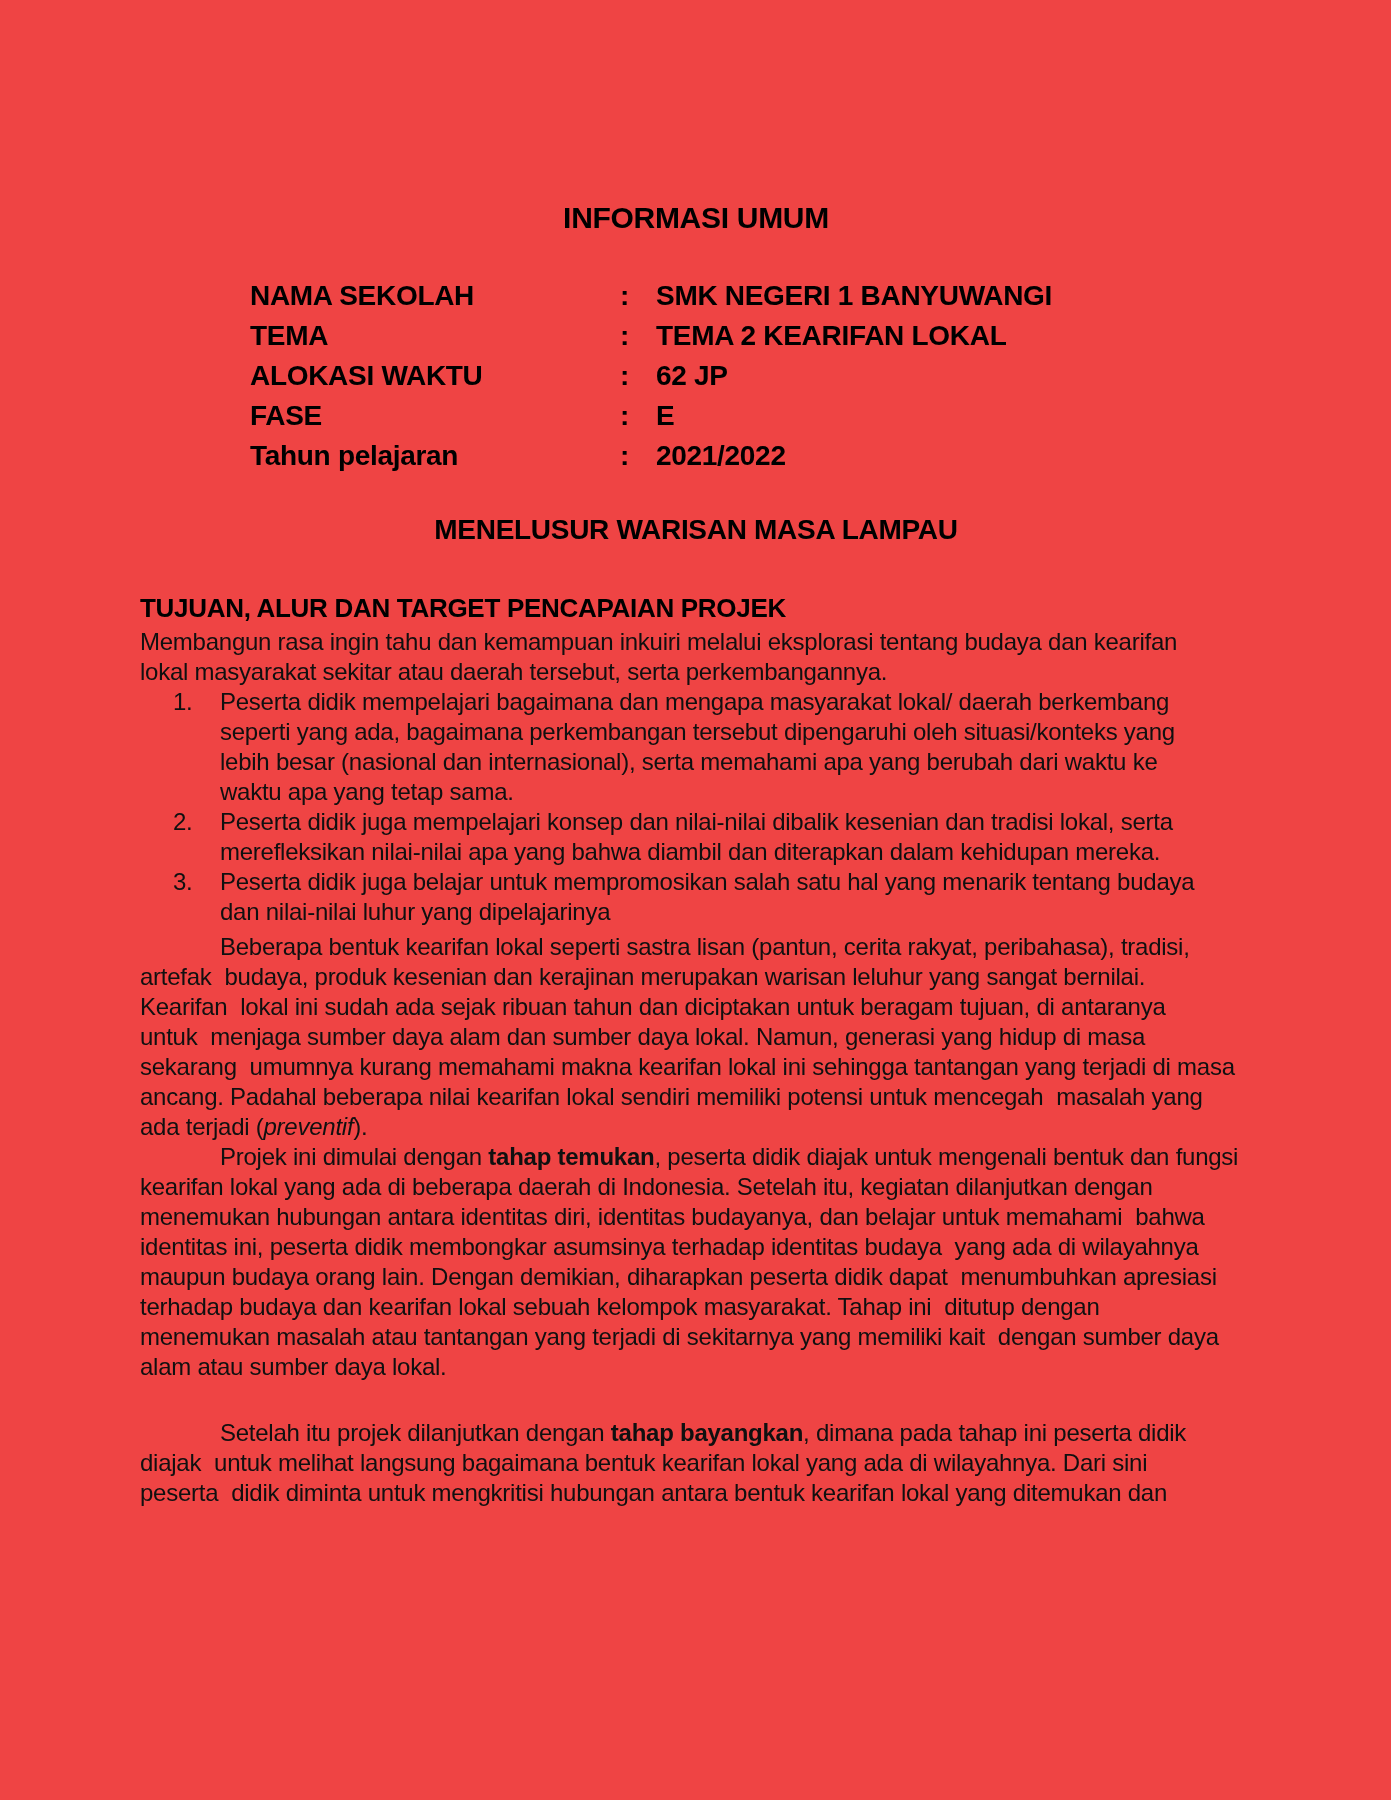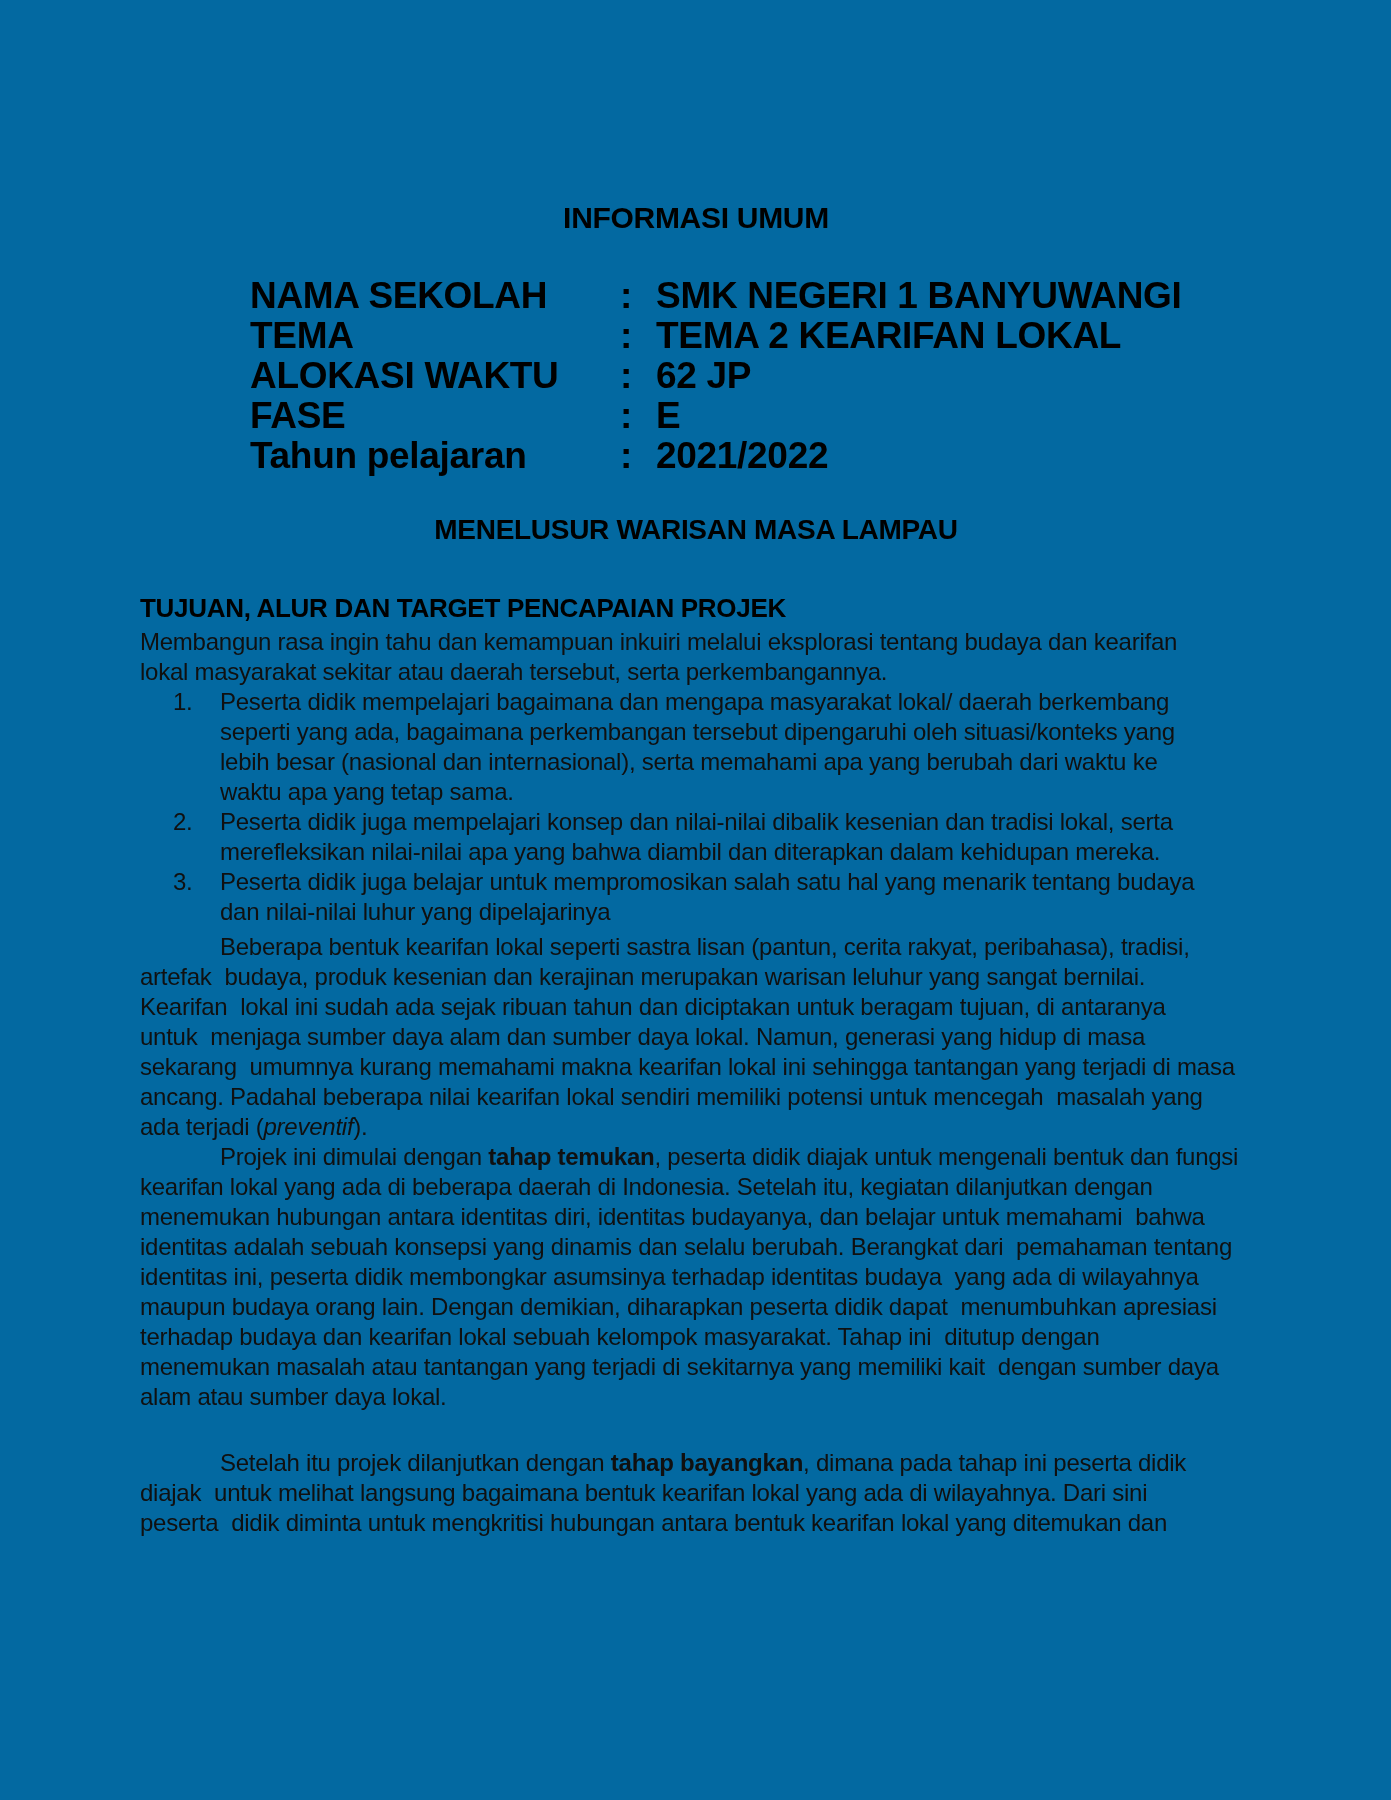--- a/index.html
+++ b/index.html
@@ -23,21 +23,21 @@
     text-align:center;
     font-size:30px;
     font-weight:bold;
     line-height:36px;
     letter-spacing:-0.3px;
     color:#000;
   }
   .info-table {
     margin-top:40px;
     padding-left:110px;
-    font-size:37px;
+    font-size:28px;
     font-weight:bold;
     color:#000;
     letter-spacing:-0.3px;
   }
   .info-row {
     display:grid;
     grid-template-columns:370px 36px auto;
     line-height:40px;
   }
   .subtitle {
@@ -68,21 +68,21 @@
   .list-item { position:relative; margin-left:80px; }
   .list-num { position:absolute; left:-47px; top:0; line-height:30px; }
   .para-a { margin-top:5px; }
   .para-b { }
   .para-c { margin-top:36px; }
   .indent-first .line:first-child { padding-left:80px; }
 </style>
 </head>
 <body>
 
-<div class="page" style="background: #0369a1; color: rgb(16, 16, 16);">
+<div class="page" style="background: #ef4444; color: rgb(16, 16, 16);">
   <div class="content">
 
     <div class="doc-title">INFORMASI UMUM</div>
 
     <div class="info-table">
       <div class="info-row">
         <span>NAMA SEKOLAH</span>
         <span>:</span>
         <span>SMK NEGERI 1 BANYUWANGI</span>
       </div>
@@ -150,21 +150,20 @@
         <div class="line"><span>untuk  menjaga sumber daya alam dan sumber daya lokal. Namun, generasi yang hidup di masa</span></div>
         <div class="line"><span>sekarang  umumnya kurang memahami makna kearifan lokal ini sehingga tantangan yang terjadi di masa</span></div>
         <div class="line"><span>ancang. Padahal beberapa nilai kearifan lokal sendiri memiliki potensi untuk mencegah  masalah yang</span></div>
         <div class="line"><span>ada terjadi (</span><span style="font-style: italic;">preventif</span><span>).</span></div>
       </div>
 
     <div class="textblock para-b indent-first">
         <div class="line"><span>Projek ini dimulai dengan </span><span style="font-weight: bold;">tahap temukan</span><span>, peserta didik diajak untuk mengenali bentuk dan fungsi</span></div>
         <div class="line"><span>kearifan lokal yang ada di beberapa daerah di Indonesia. Setelah itu, kegiatan dilanjutkan dengan</span></div>
         <div class="line"><span>menemukan hubungan antara identitas diri, identitas budayanya, dan belajar untuk memahami  bahwa</span></div>
-        <div class="line"><span>identitas adalah sebuah konsepsi yang dinamis dan selalu berubah. Berangkat dari  pemahaman tentang</span></div>
         <div class="line"><span>identitas ini, peserta didik membongkar asumsinya terhadap identitas budaya  yang ada di wilayahnya</span></div>
         <div class="line"><span>maupun budaya orang lain. Dengan demikian, diharapkan peserta didik dapat  menumbuhkan apresiasi</span></div>
         <div class="line"><span>terhadap budaya dan kearifan lokal sebuah kelompok masyarakat. Tahap ini  ditutup dengan</span></div>
         <div class="line"><span>menemukan masalah atau tantangan yang terjadi di sekitarnya yang memiliki kait  dengan sumber daya</span></div>
         <div class="line"><span>alam atau sumber daya lokal.</span></div>
       </div>
 
     <div class="textblock para-c indent-first">
         <div class="line"><span>Setelah itu projek dilanjutkan dengan </span><span style="font-weight: bold;">tahap bayangkan</span><span>, dimana pada tahap ini peserta didik</span></div>
         <div class="line"><span>diajak  untuk melihat langsung bagaimana bentuk kearifan lokal yang ada di wilayahnya. Dari sini</span></div>

